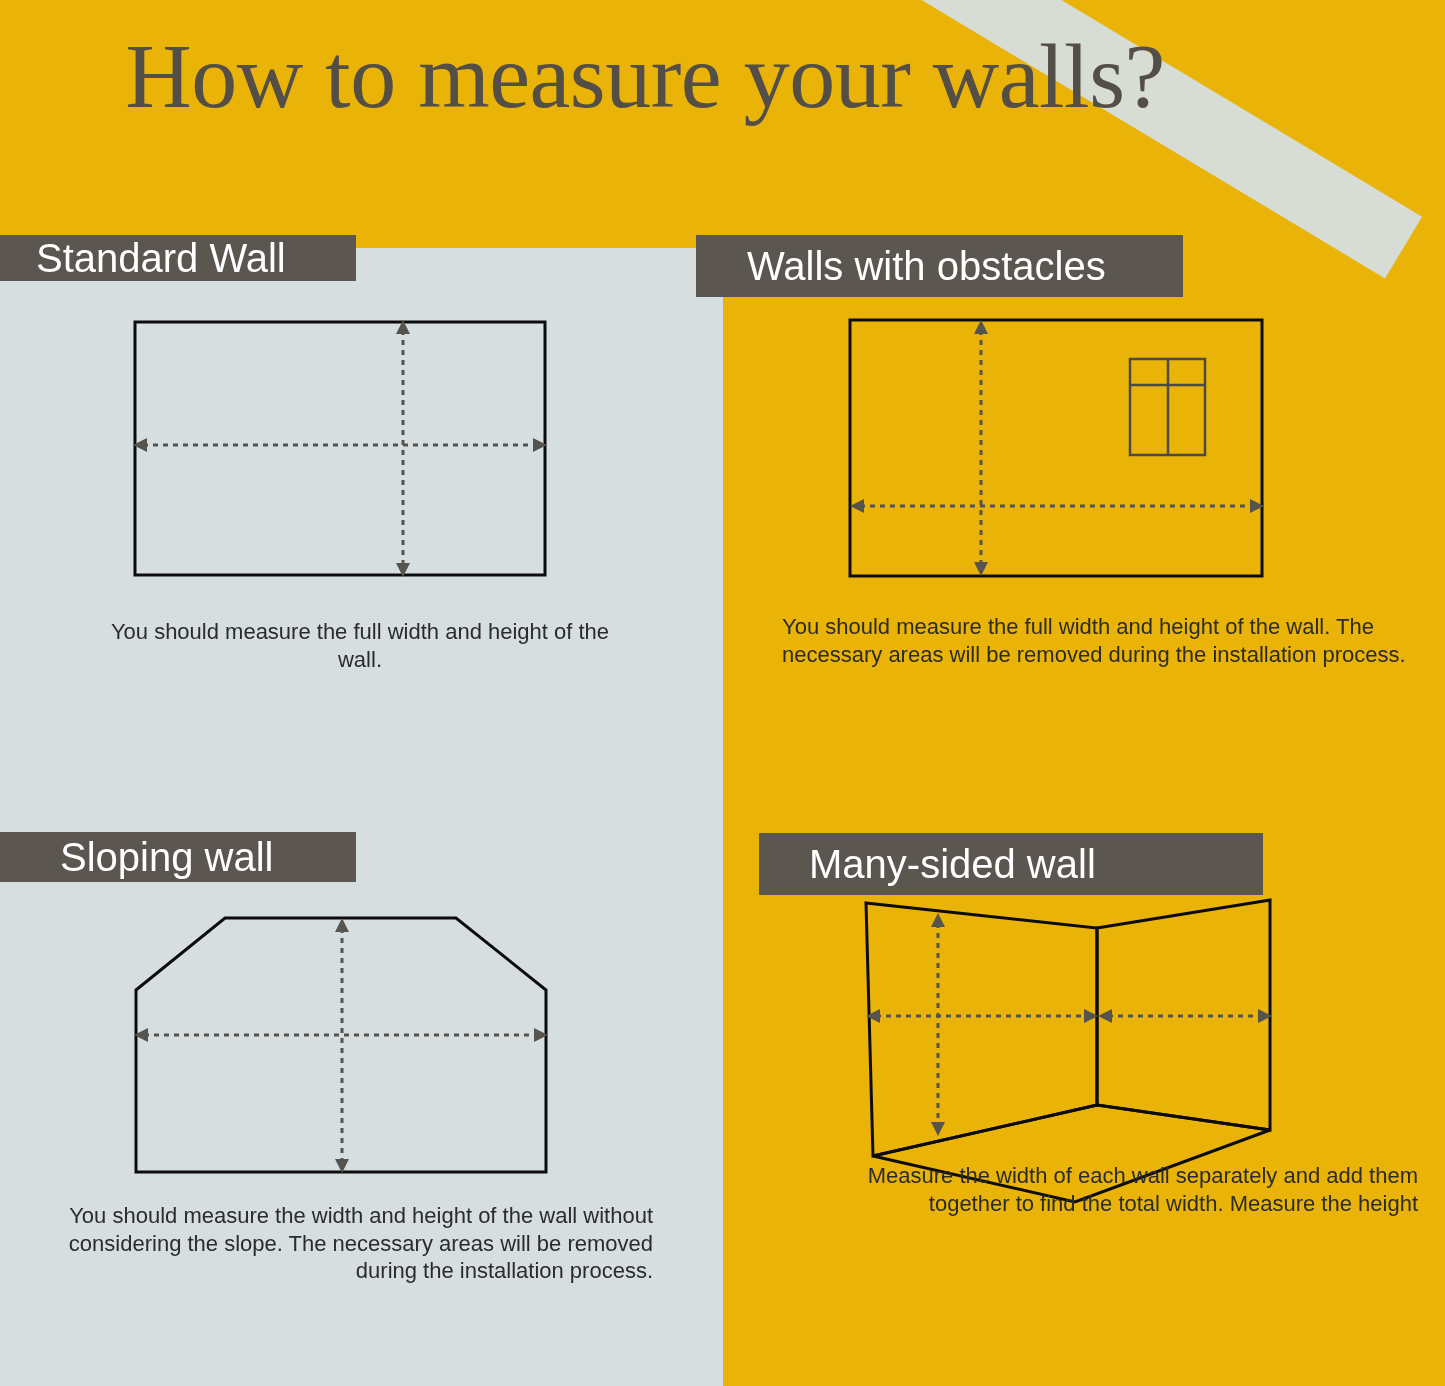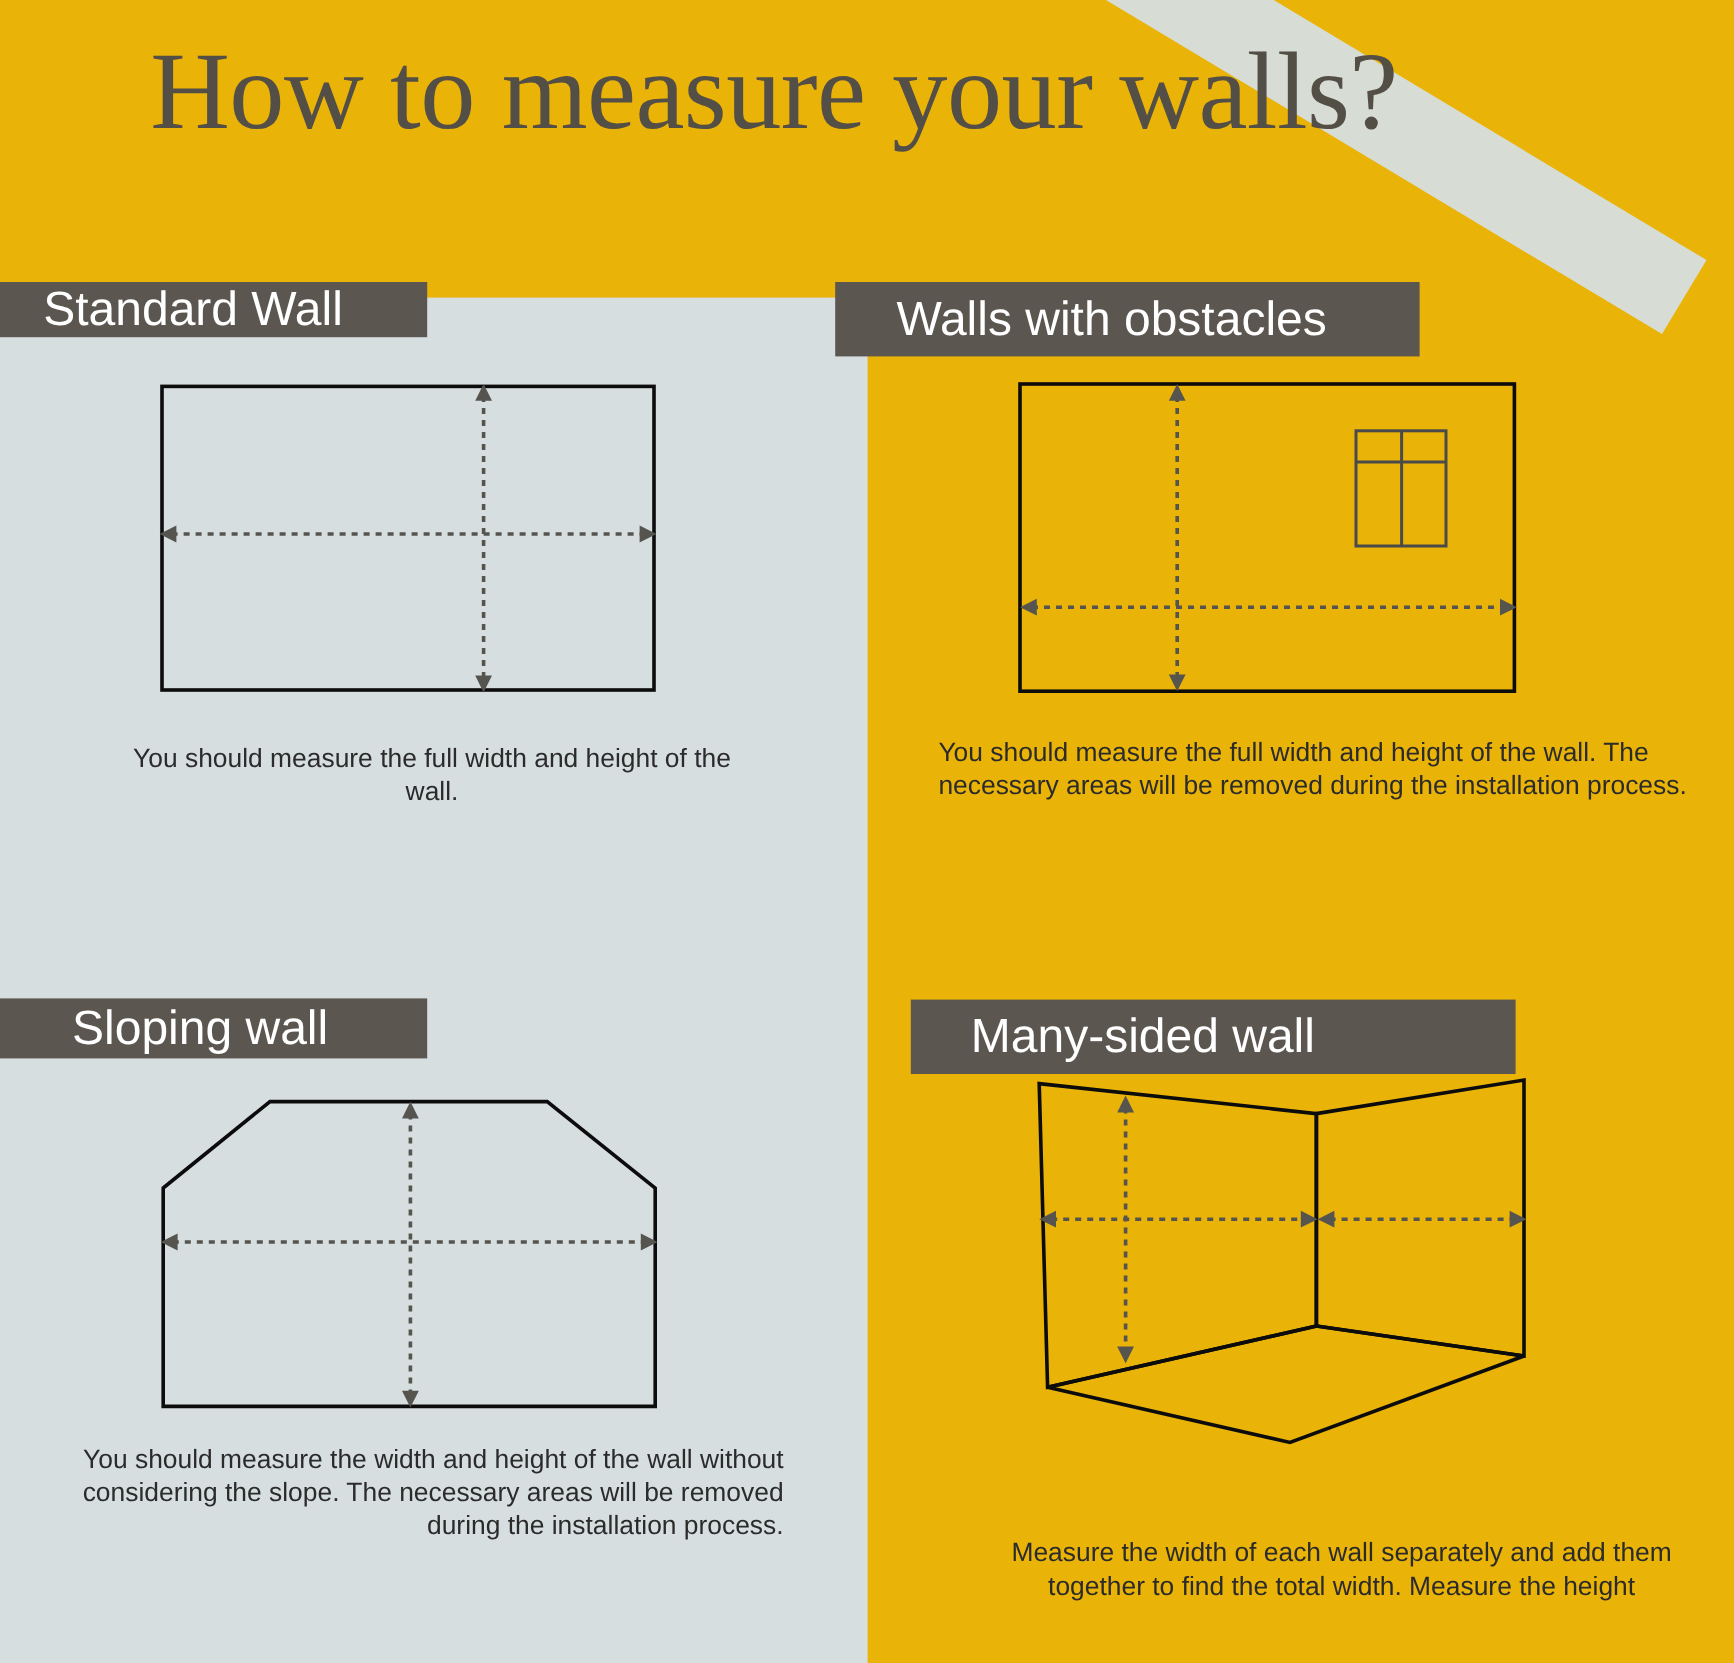--- a/index.html
+++ b/index.html
@@ -86,21 +86,21 @@
     position: absolute;
     color: #2b2b2b;
     font-size: 22px;
     line-height: 1.26;
     z-index: 4;
     font-family: "Liberation Sans", sans-serif;
   }
   #cap-standard  { left: 110px; top: 618px;  width: 500px; text-align: center; }
   #cap-obstacles { left: 782px; top: 613px;  width: 625px; text-align: left; }
   #cap-sloping   { left: 68px;  top: 1202px; width: 585px; text-align: right; }
-  #cap-many      { left: 818px; top: 1280px; width: 600px; text-align: center; }
+  #cap-many      { left: 818px; top: 1162px; width: 600px; text-align: right; }
 </style>
 </head>
 <body>
 
 <div id="page">
 
   <div class="ribbon" id="ribbon-a"></div>
 
   <div id="title">How to measure your walls?</div>
 

